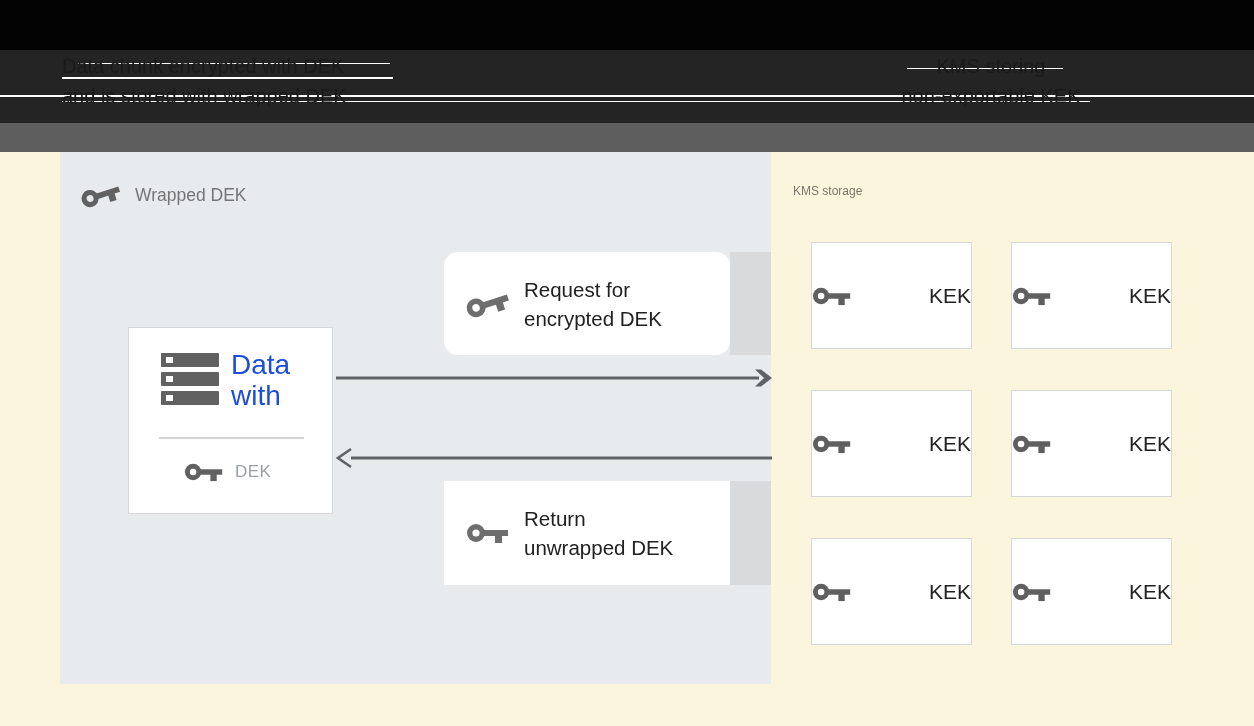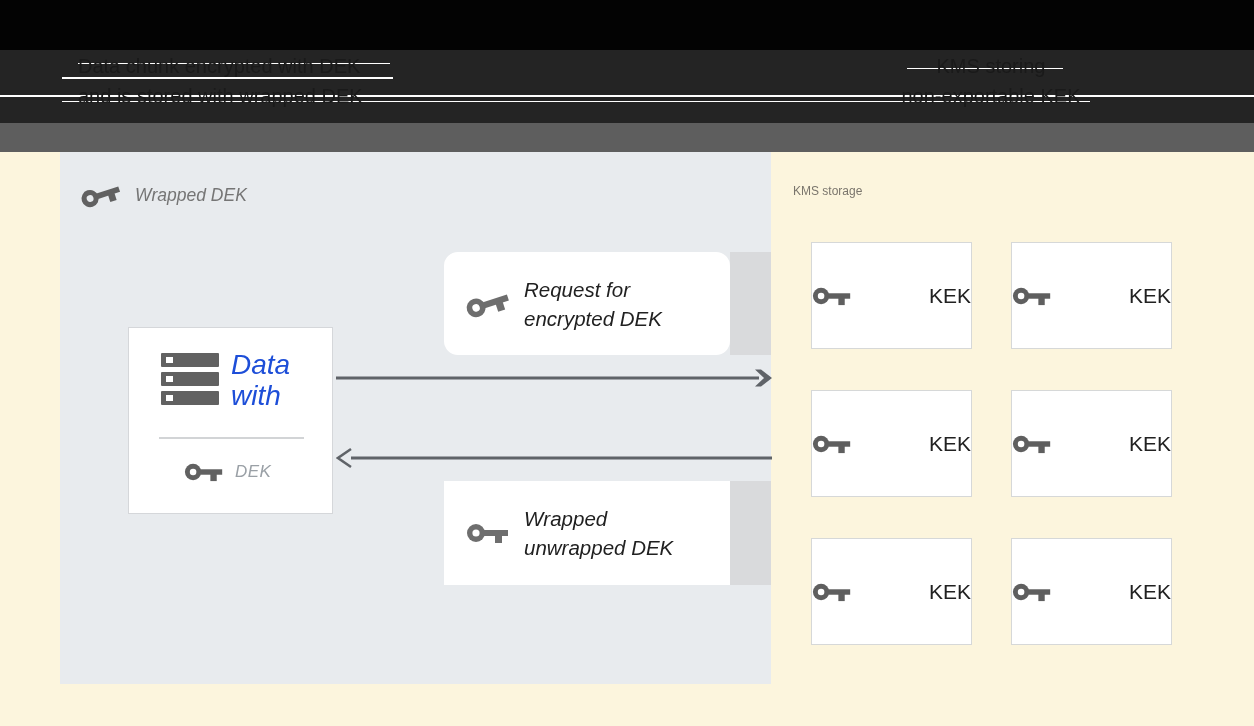--- a/index.html
+++ b/index.html
@@ -12,27 +12,27 @@
   
   .top-black { position:absolute; left:0; top:0; width:1254px; height:50px; background:#030303; }
   .caption-band { position:absolute; left:0; top:50px; width:1254px; height:73px; background:#242424; }
   .streak { position:absolute; background:#ffffff; height:1px; }
   .streak.s1 { left:78px;  top:13px; width:312px; }
   .streak.s2 { left:62px;  top:27px; width:331px; height:2px; }
   .streak.s3 { left:907px; top:18px; width:156px; }
   .streak.s4 { left:0;     top:45px; width:1254px; height:2px; }
   .streak.s5 { left:62px;  top:51px; width:1028px; }
   .caption { position:absolute; top:1px; font-size:20px; line-height:30px; color:#1a1a1a; font-weight:400; }
-  .caption.left  { left:62px; text-align:left;margin-left:16px; }
+  .caption.left  { left:62px; text-align:left; }
   .caption.right { left:845px; width:292px; text-align:center; }
   .gray-strip { position:absolute; left:0; top:123px; width:1254px; height:29px; background:#5e5e5e; }
 
   
   .canvas { position:absolute; left:0; top:152px; width:1254px; height:574px; background:#fcf5dd; }
-  .panel { position:absolute; left:60px; top:0; width:711px; height:532px; background:#e8ebee;font-style:italic; }
+  .panel { position:absolute; left:60px; top:0; width:711px; height:532px; background:#e8ebee; }
 
   .panel-header { position:absolute; left:20px; top:23px; height:40px; display:flex; align-items:center; gap:13px; }
   .panel-header .hdr-label { font-size:17.5px; color:#757575; }
 
   .white-box { position:absolute; background:#ffffff; }
   .bordered { border:1px solid #d5d7da; }
 
   
   .data-chunk-box { left:68px; top:175px; width:205px; height:187px; }
   .dc-icon { position:absolute; left:32px; top:25px; }
@@ -160,21 +160,21 @@
       <div class="white-box return-box">
         <span class="msg-icon">
           <svg class="key-svg" width="44" height="24" viewBox="0 0 44 24">
             <circle cx="10" cy="12" r="9" fill="#6e6e6e"></circle>
             <circle cx="10" cy="12" r="3.6" fill="#ffffff"></circle>
             <rect x="18" y="9" width="24" height="6" fill="#6e6e6e"></rect>
             <rect x="29" y="13" width="7" height="9" fill="#6e6e6e"></rect>
           </svg>
         </span>
         <div class="msg-text">
-          <div>Wrapped</div>
+          <div>Return</div>
           <div>unwrapped DEK</div>
         </div>
       </div>
 
       <svg class="arrow arrow-right" width="436" height="20" viewBox="0 0 436 20">
         <line x1="0" y1="10" x2="423" y2="10" stroke="#5f6368" stroke-width="3"></line>
         <path d="M419,1.5 L425,1.5 L436,10 L425,18.5 L419,18.5 L428,10 Z" fill="#5f6368"></path>
       </svg>
       <svg class="arrow arrow-left" width="436" height="22" viewBox="0 0 436 22">
         <line x1="15" y1="11" x2="436" y2="11" stroke="#5f6368" stroke-width="3"></line>

